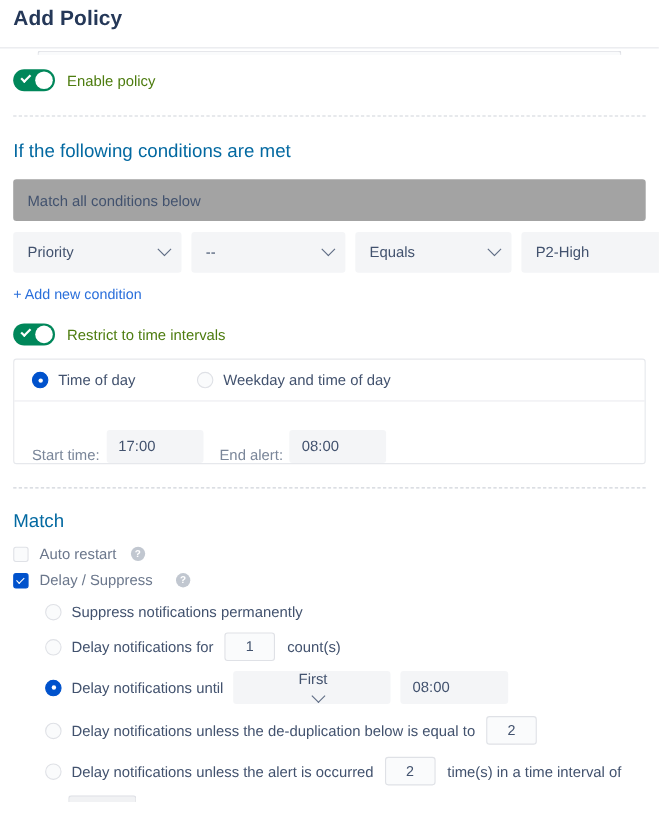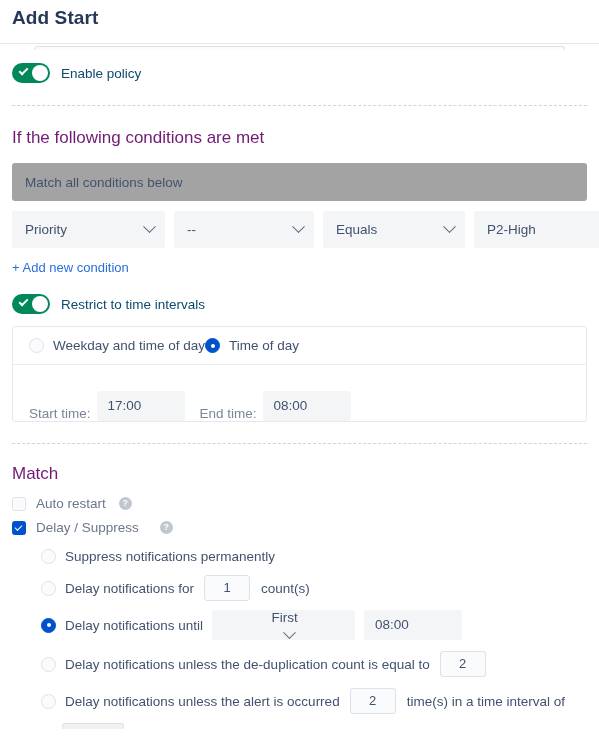--- a/index.html
+++ b/index.html
@@ -61,26 +61,26 @@
     background: #ffffff;
   }
   .switch .tick {
     position: absolute;
     left: 7px; top: 5px;
     width: 9px; height: 5px;
     border-left: 2px solid #ffffff;
     border-bottom: 2px solid #ffffff;
     transform: rotate(-45deg);
   }
-  .toggle-label { font-size: 13.5px; color: #0c4a6e; }
+  .toggle-label { font-size: 13.5px; color: #4d7c0f; }
 
   
   .section-title {
     font-size: 17px;
-    color: #701a75;
+    color: #0369a1;
     font-weight: normal;
     line-height: 24px;
   }
 
   
   .grey-bar {
     background: #a3a3a3;
     border-radius: 3px;
     height: 38px;
     display: flex;
@@ -227,21 +227,21 @@
   .inline-text { font-size: 13.5px; color: #42526e; }
   .muted-text { font-size: 13.5px; color: #7a8699; }
 
   .row { display: flex; align-items: center; }
 </style>
 </head>
 <body>
 
 <div class="page">
 
-  <div class="page-title">Add Start</div>
+  <div class="page-title">Add Policy</div>
   <div class="hr-solid"></div>
   <div class="clipped-field-top"></div>
 
   <div class="toggle-row" style="margin-top:13px;">
     <div class="switch">
       <div class="tick"></div>
       <div class="knob"></div>
     </div>
     <div class="toggle-label">Enable policy</div>
   </div>
@@ -277,33 +277,33 @@
   <div class="toggle-row" style="margin-top:19px;">
     <div class="switch">
       <div class="tick"></div>
       <div class="knob"></div>
     </div>
     <div class="toggle-label">Restrict to time intervals</div>
   </div>
 
   <div class="card" style="margin-top:12px;">
     <div class="card-head">
+      <div class="radio-item" style="width:150px;">
+        <span class="radio checked"></span>
+        <span class="radio-label">Time of day</span>
+      </div>
       <div class="radio-item">
         <span class="radio"></span>
         <span class="radio-label">Weekday and time of day</span>
       </div>
-      <div class="radio-item" style="width:150px;">
-        <span class="radio checked"></span>
-        <span class="radio-label">Time of day</span>
-      </div>
     </div>
     <div class="card-body">
       <span class="muted-text">Start time:</span>
       <span class="time-field" style="margin-left:6px;">17:00</span>
-      <span class="muted-text" style="margin-left:15px;">End time:</span>
+      <span class="muted-text" style="margin-left:15px;">End alert:</span>
       <span class="time-field" style="margin-left:6px;">08:00</span>
     </div>
   </div>
 
   <div class="hr-dashed" style="margin-top:21px;"></div>
 
   <div class="section-title" style="margin-top:18px;">Match</div>
 
   <div class="row" style="margin-top:10px;">
     <span class="checkbox"></span>
@@ -334,21 +334,21 @@
     <span class="radio-label">Delay notifications until</span>
     <span class="select" style="width:143px; height:30px; margin-left:9px;flex-direction:column;">
       <span>First</span>
       <span class="chev"></span>
     </span>
     <span class="time-field" style="width:98px; margin-left:9px;">08:00</span>
   </div>
 
   <div class="row" style="margin-top:11px; margin-left:29px;">
     <span class="radio"></span>
-    <span class="radio-label">Delay notifications unless the de-duplication count is equal to</span>
+    <span class="radio-label">Delay notifications unless the de-duplication below is equal to</span>
     <span class="num-input" style="margin-left:10px;">2</span>
   </div>
 
   <div class="row" style="margin-top:11px; margin-left:29px;">
     <span class="radio"></span>
     <span class="radio-label">Delay notifications unless the alert is occurred</span>
     <span class="num-input" style="margin-left:10px;">2</span>
     <span class="inline-text" style="margin-left:11px;">time(s) in a time interval of</span>
   </div>
 

